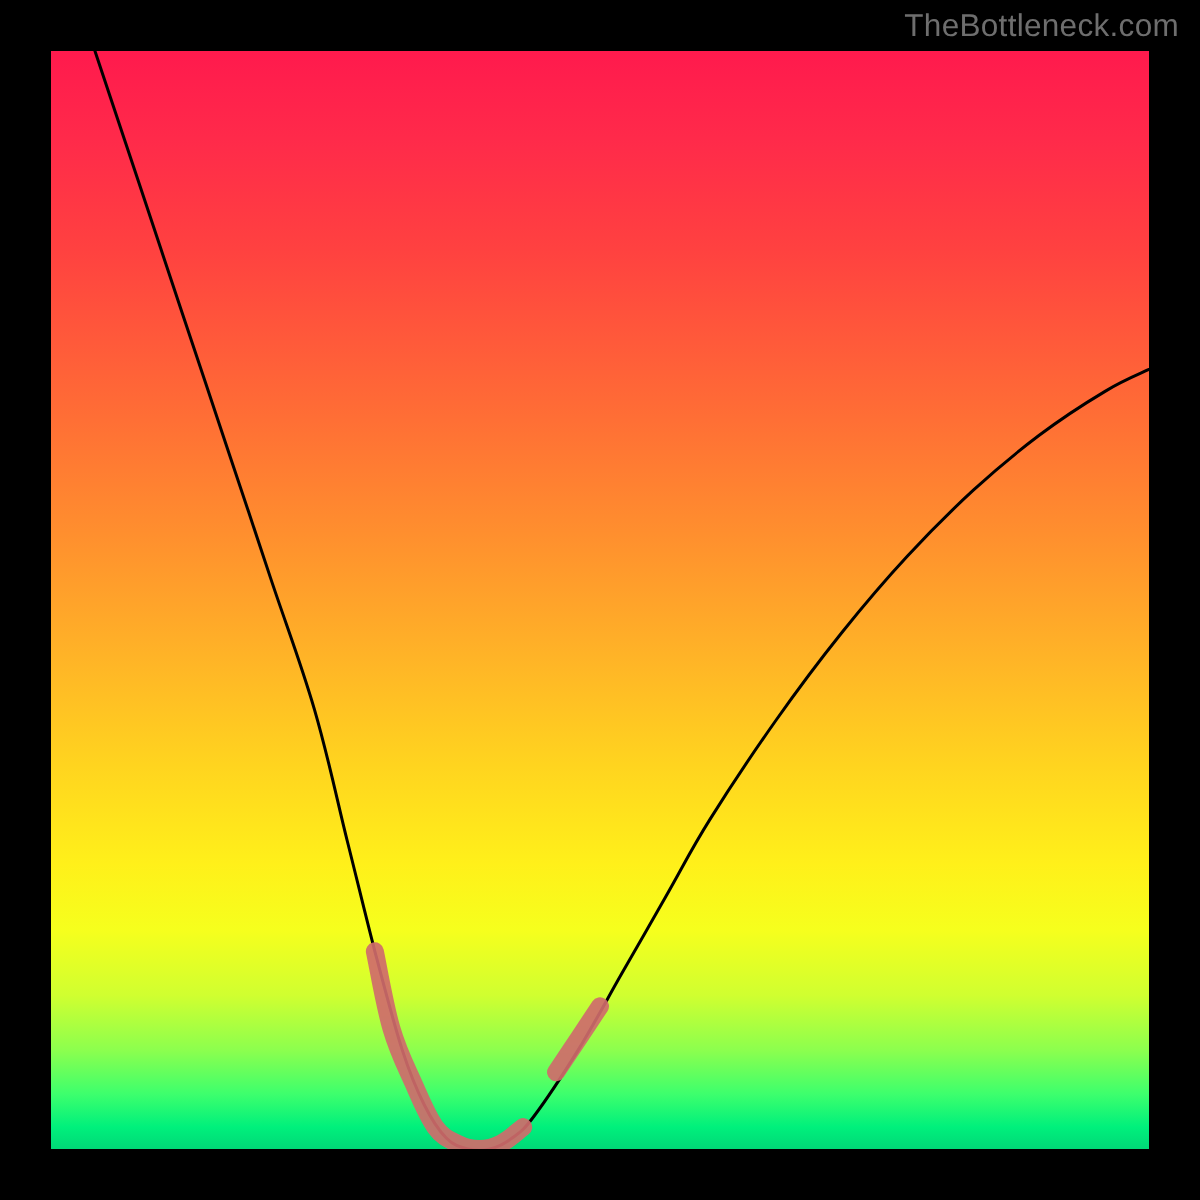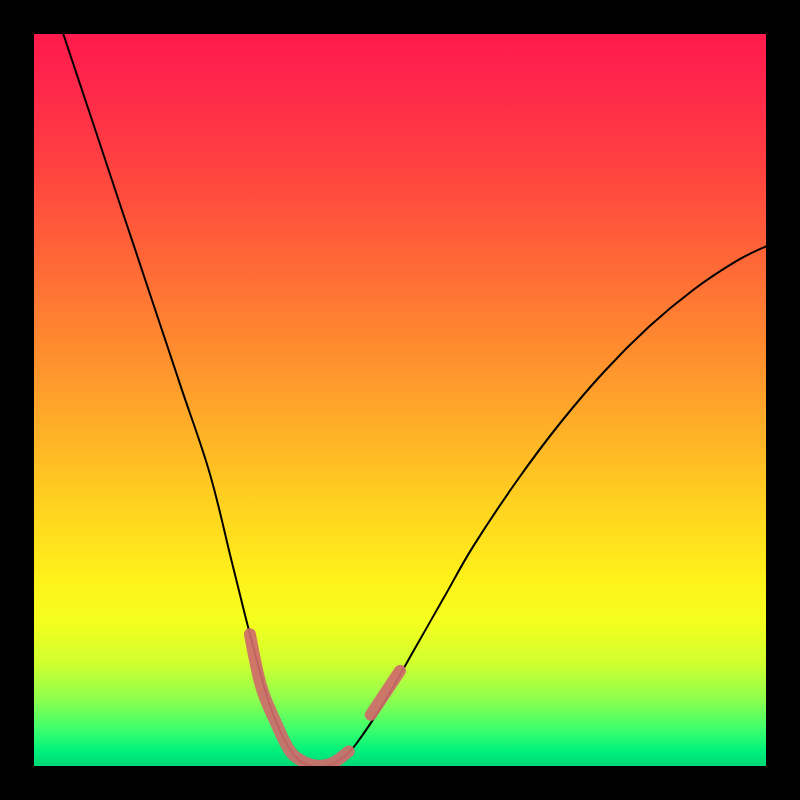--- a/index.html
+++ b/index.html
@@ -72,20 +72,21 @@
     stroke-width: 12;
     stroke-linecap: round;
     opacity: 0.92;
   }
 </style>
 </head>
 <body>
 
 <div class="frame">
 
+  <div class="watermark">TheBottleneck.com</div>
 
   <div class="plot-area">
     <svg class="curve" viewBox="0 0 732 732" preserveAspectRatio="none">
       <path id="main-path" class="curve-main" d="M 29.3 0.0 C 34.6 15.8, 48.0 56.2, 58.6 87.8 C 69.1 119.5, 77.3 144.1, 87.8 175.7 C 98.4 207.3, 106.6 231.9, 117.1 263.5 C 127.7 295.1, 135.9 319.7, 146.4 351.4 C 156.9 383.0, 166.5 407.6, 175.7 439.2 C 184.9 470.8, 190.4 498.1, 197.6 527.0 C 204.9 556.0, 209.4 575.2, 215.9 600.2 C 222.5 625.3, 228.3 647.7, 234.2 666.1 C 240.2 684.6, 243.6 692.2, 248.9 702.7 C 254.2 713.3, 258.2 719.4, 263.5 724.7 C 268.8 730.0, 272.9 730.7, 278.2 732.0 C 283.4 733.3, 287.5 733.3, 292.8 732.0 C 298.1 730.7, 302.2 728.6, 307.4 724.7 C 312.7 720.7, 314.2 720.6, 322.1 710.0 C 330.0 699.5, 340.8 683.2, 351.4 666.1 C 361.9 649.0, 370.1 633.3, 380.6 614.9 C 391.2 596.4, 399.4 582.1, 409.9 563.6 C 420.5 545.2, 426.0 533.5, 439.2 512.4 C 452.4 491.3, 467.3 468.9, 483.1 446.5 C 498.9 424.1, 511.2 407.7, 527.0 388.0 C 542.9 368.2, 555.1 353.8, 571.0 336.7 C 586.8 319.6, 599.1 307.3, 614.9 292.8 C 630.7 278.3, 643.0 268.1, 658.8 256.2 C 674.6 244.3, 689.5 234.8, 702.7 226.9 C 715.9 219.0, 726.7 214.9, 732.0 212.3"></path>
       <path id="hl-path-0" class="curve-highlight" d="M 215.9 600.2 C 217.9 609.5, 222.3 635.7, 226.9 651.5 C 231.5 667.3, 236.3 676.2, 241.6 688.1 C 246.8 699.9, 250.9 710.1, 256.2 717.4 C 261.5 724.6, 265.6 725.7, 270.8 728.3 C 276.1 731.0, 280.2 732.0, 285.5 732.0 C 290.8 732.0, 294.8 731.0, 300.1 728.3 C 305.4 725.7, 312.1 719.3, 314.8 717.4"></path>
       <path id="hl-path-1" class="curve-highlight" d="M 336.7 680.8 C 339.4 676.8, 346.1 666.7, 351.4 658.8 C 356.6 650.9, 363.4 640.8, 366.0 636.8"></path>
     </svg>
   </div>
 
 </div>

